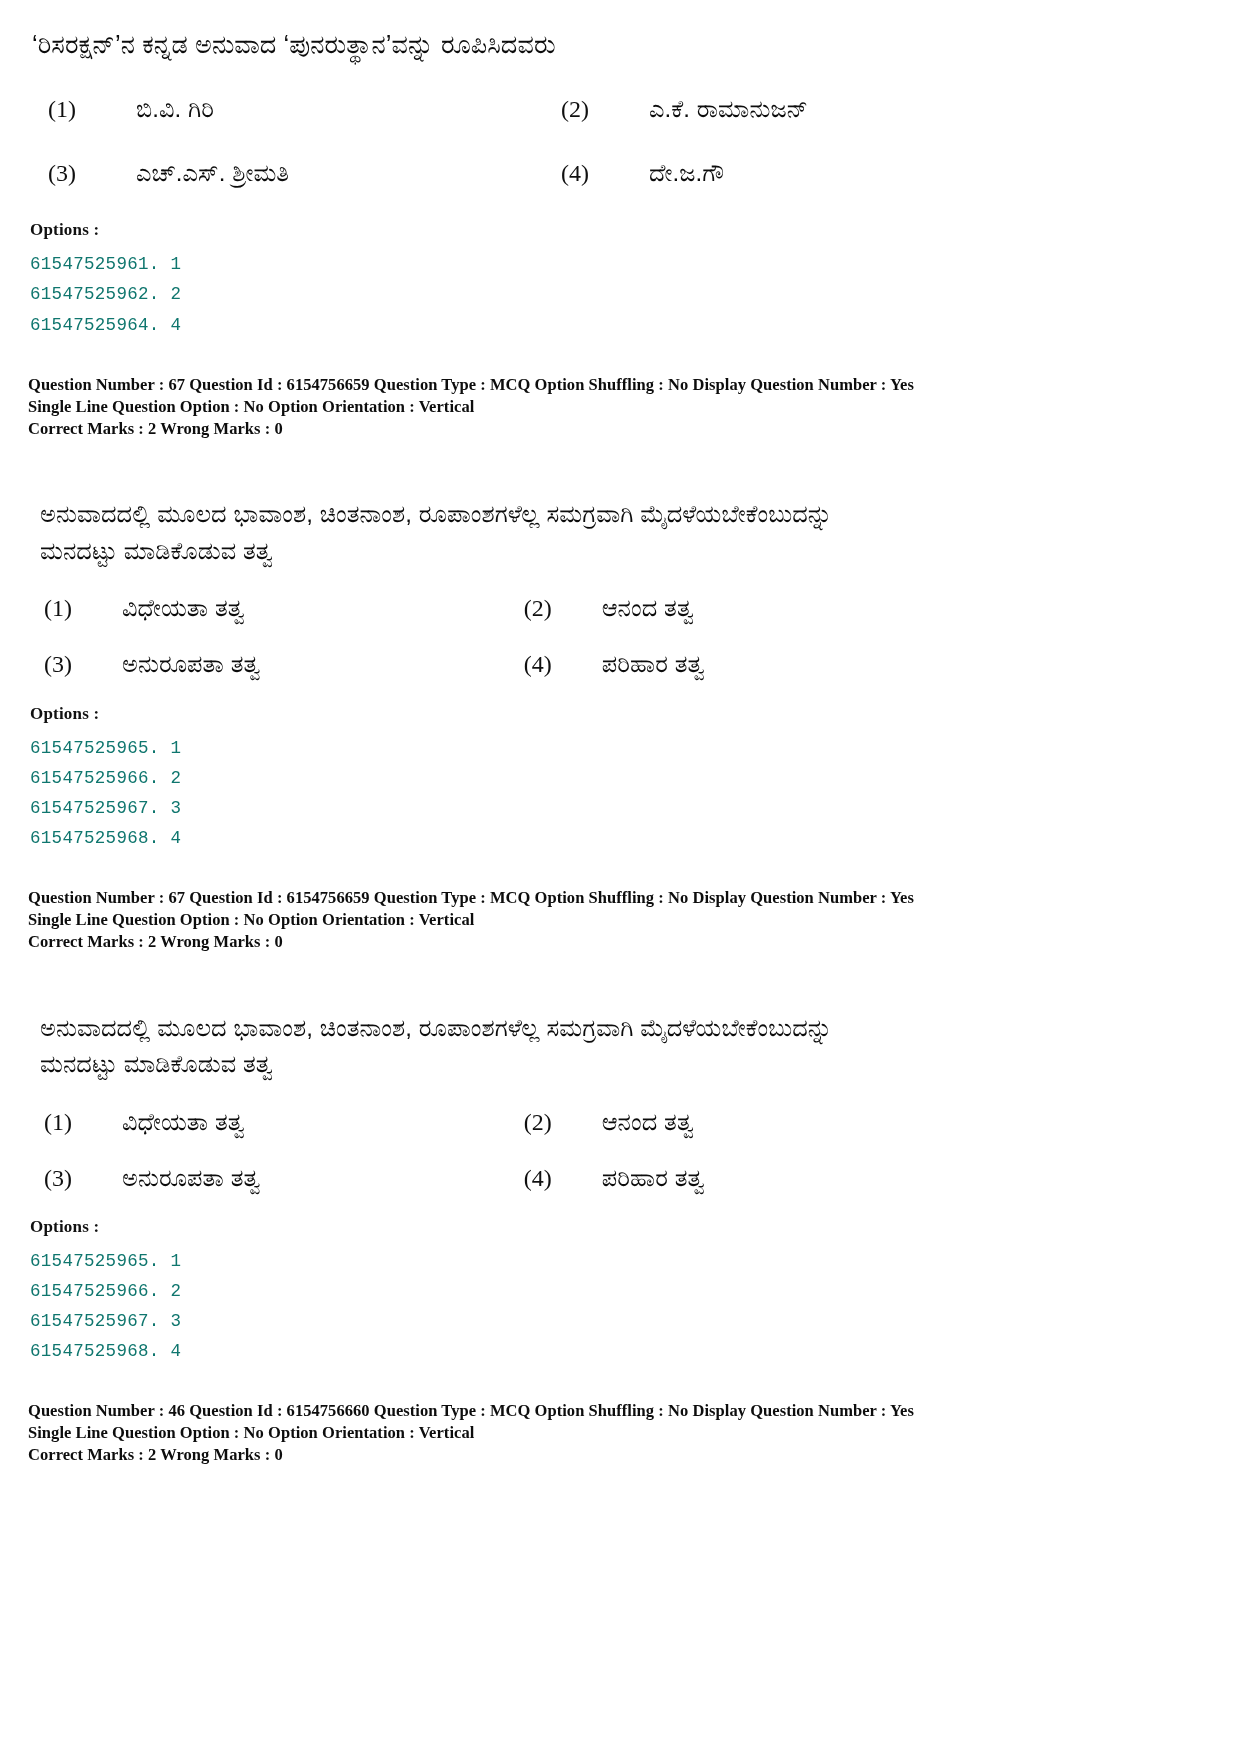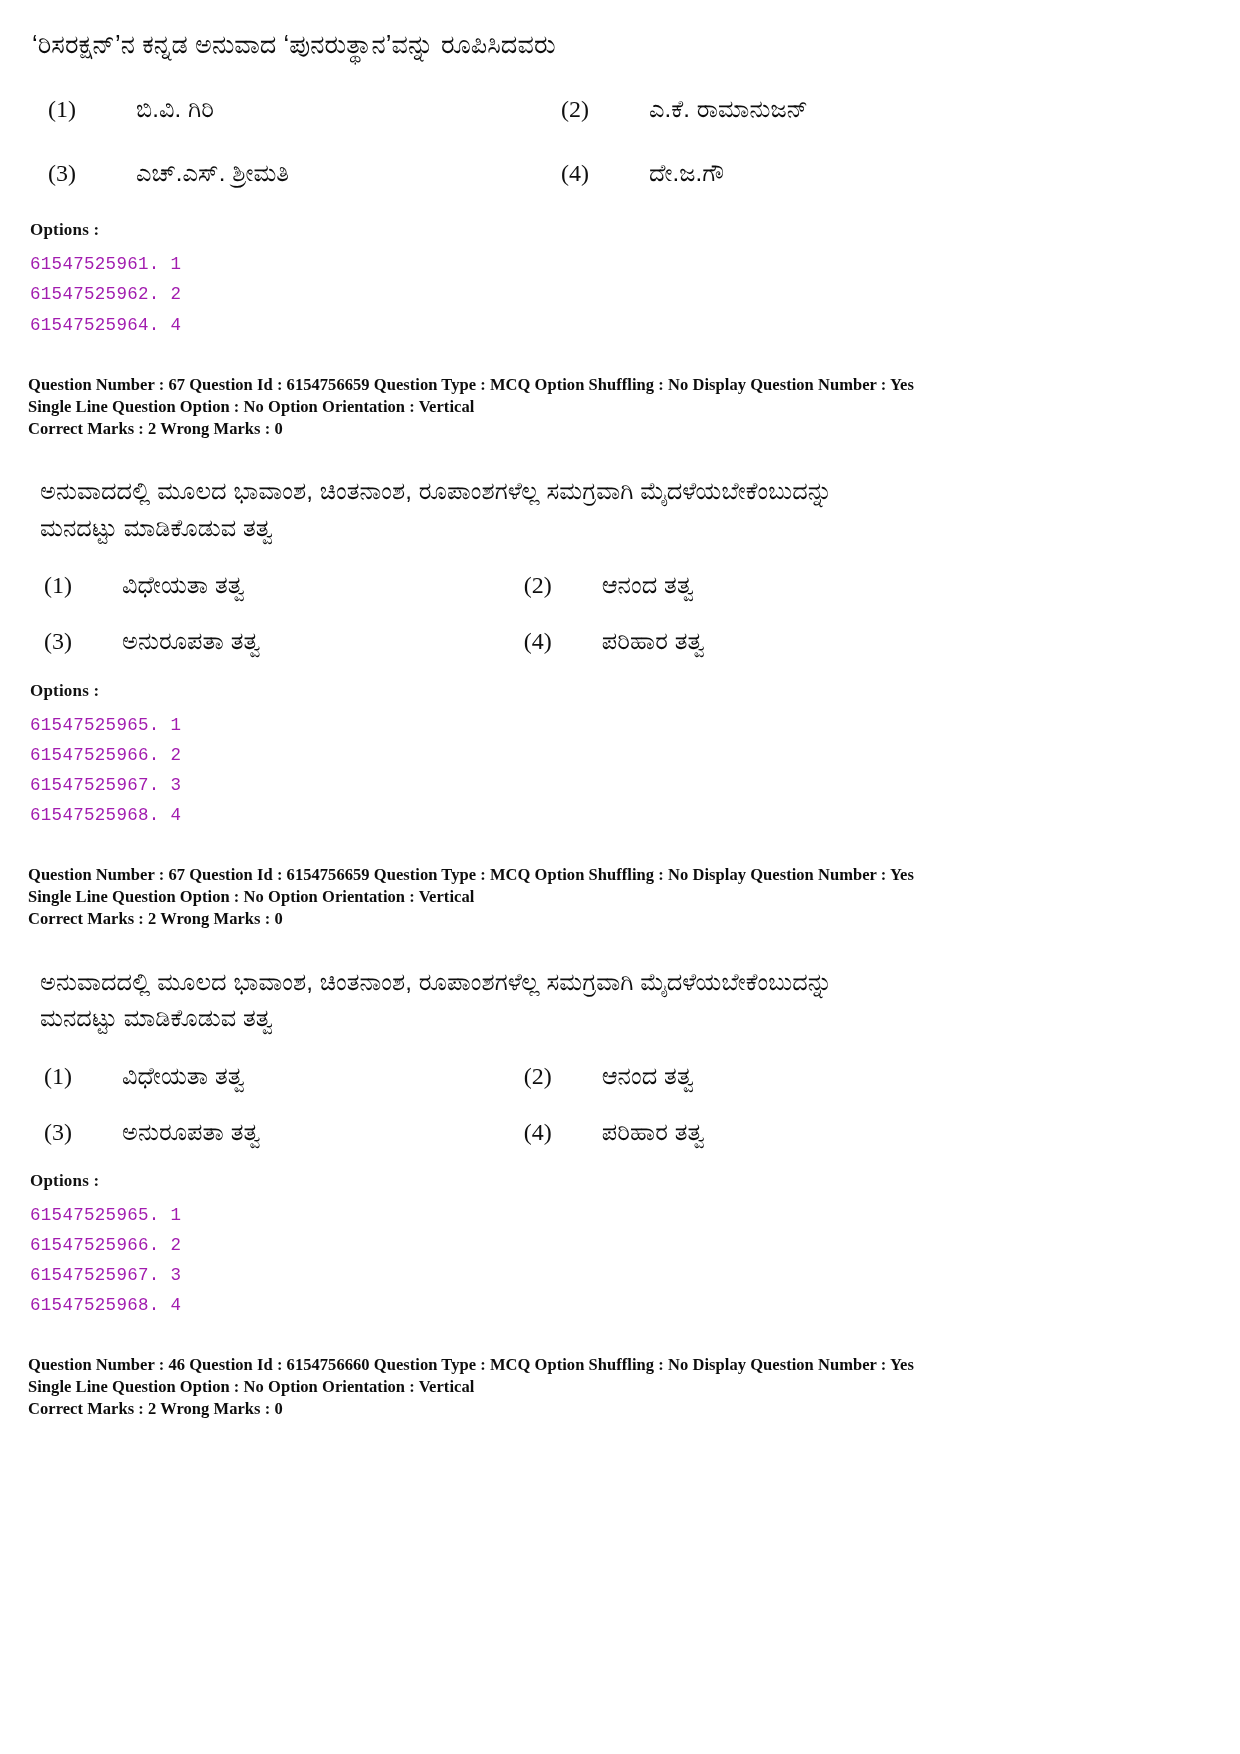--- a/index.html
+++ b/index.html
@@ -40,20 +40,21 @@
     padding-left: 4px;
   }
 
   .q-body {
     font-size: 24px;
     text-align: justify;
     text-justify: inter-word;
     padding-left: 12px;
     padding-right: 0px;
     line-height: 1.52;
+    margin-top: 23px;
   }
   .q-body .l2 { display:block; text-align: left; }
 
   
   .choices {
     margin-top: 22px;
     padding-left: 16px;
   }
   .choice-row {
     display: flex;
@@ -94,21 +95,21 @@
     font-family: "Liberation Serif", "DejaVu Serif", serif;
     font-weight: bold;
     font-size: 17px;
     margin-bottom: 9px;
     letter-spacing: 0.2px;
   }
   .option-id {
     font-family: "Liberation Mono", "DejaVu Sans Mono", monospace;
     font-size: 17.5px;
     line-height: 1.72;
-    color: #a21caf;
+    color: #0f766e;
     letter-spacing: 0.3px;
   }
 
   
   .meta {
     margin-top: 34px;
     font-family: "Liberation Serif", "DejaVu Serif", serif;
     font-weight: bold;
     font-size: 16.5px;
     color: #0d0d0d;

